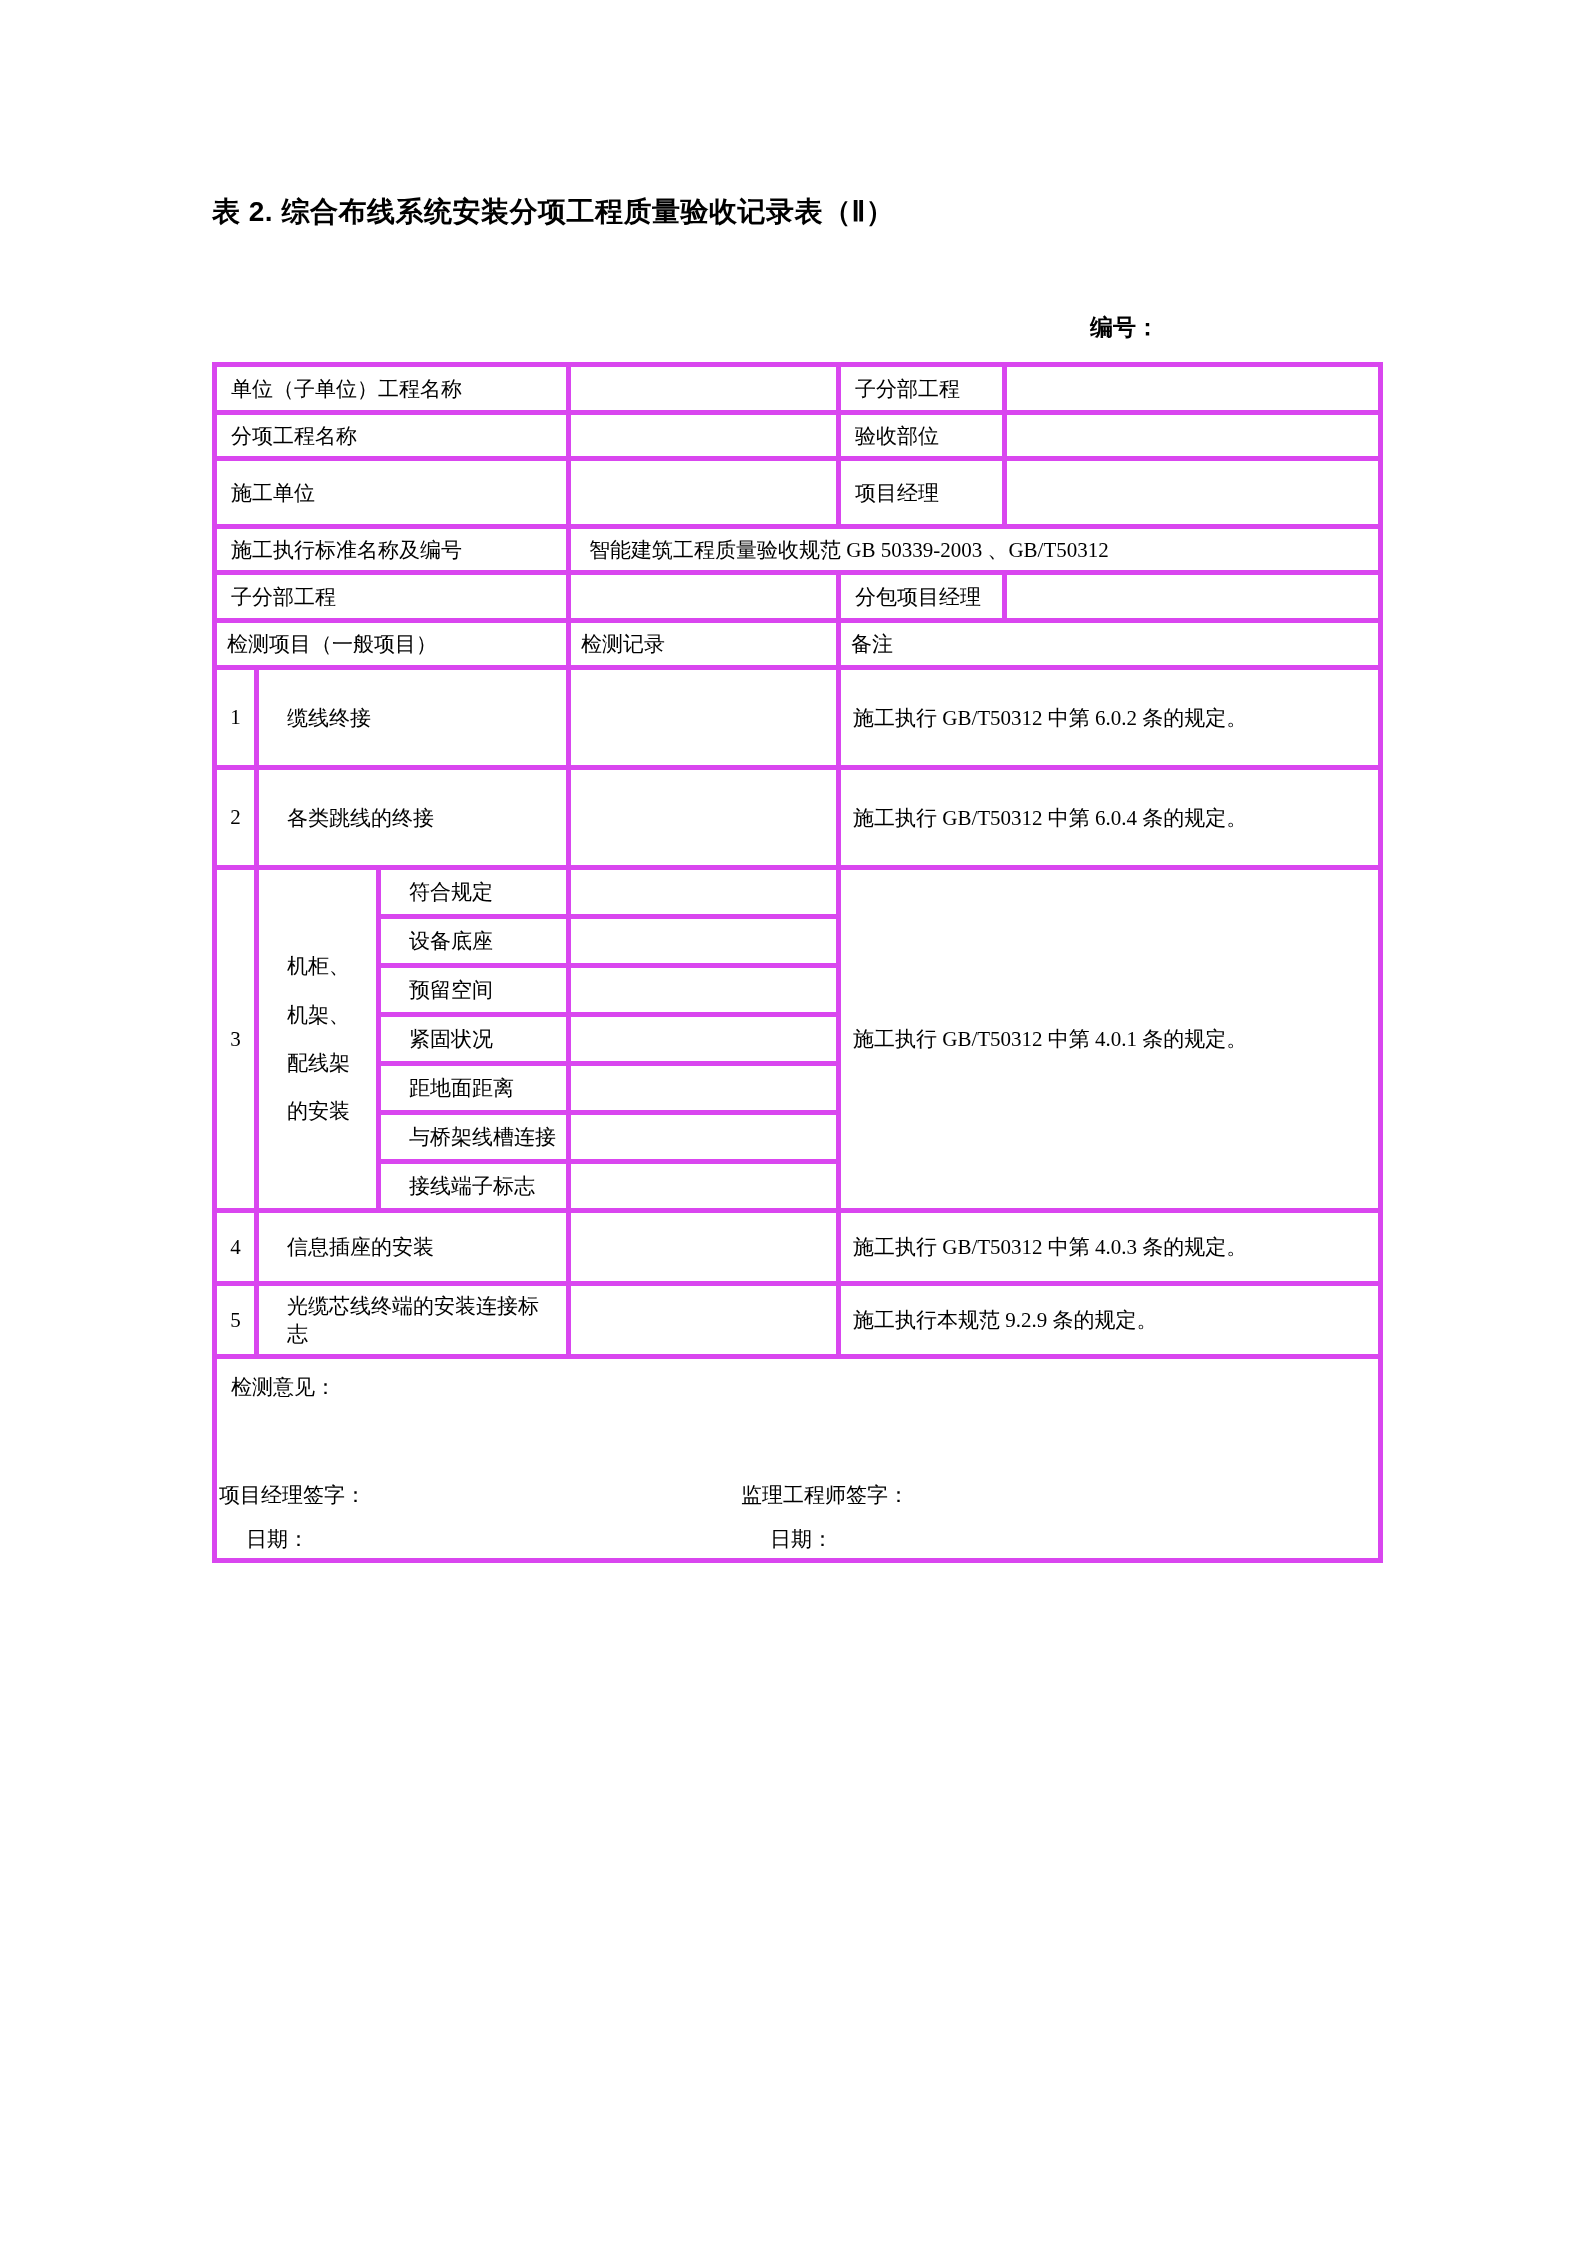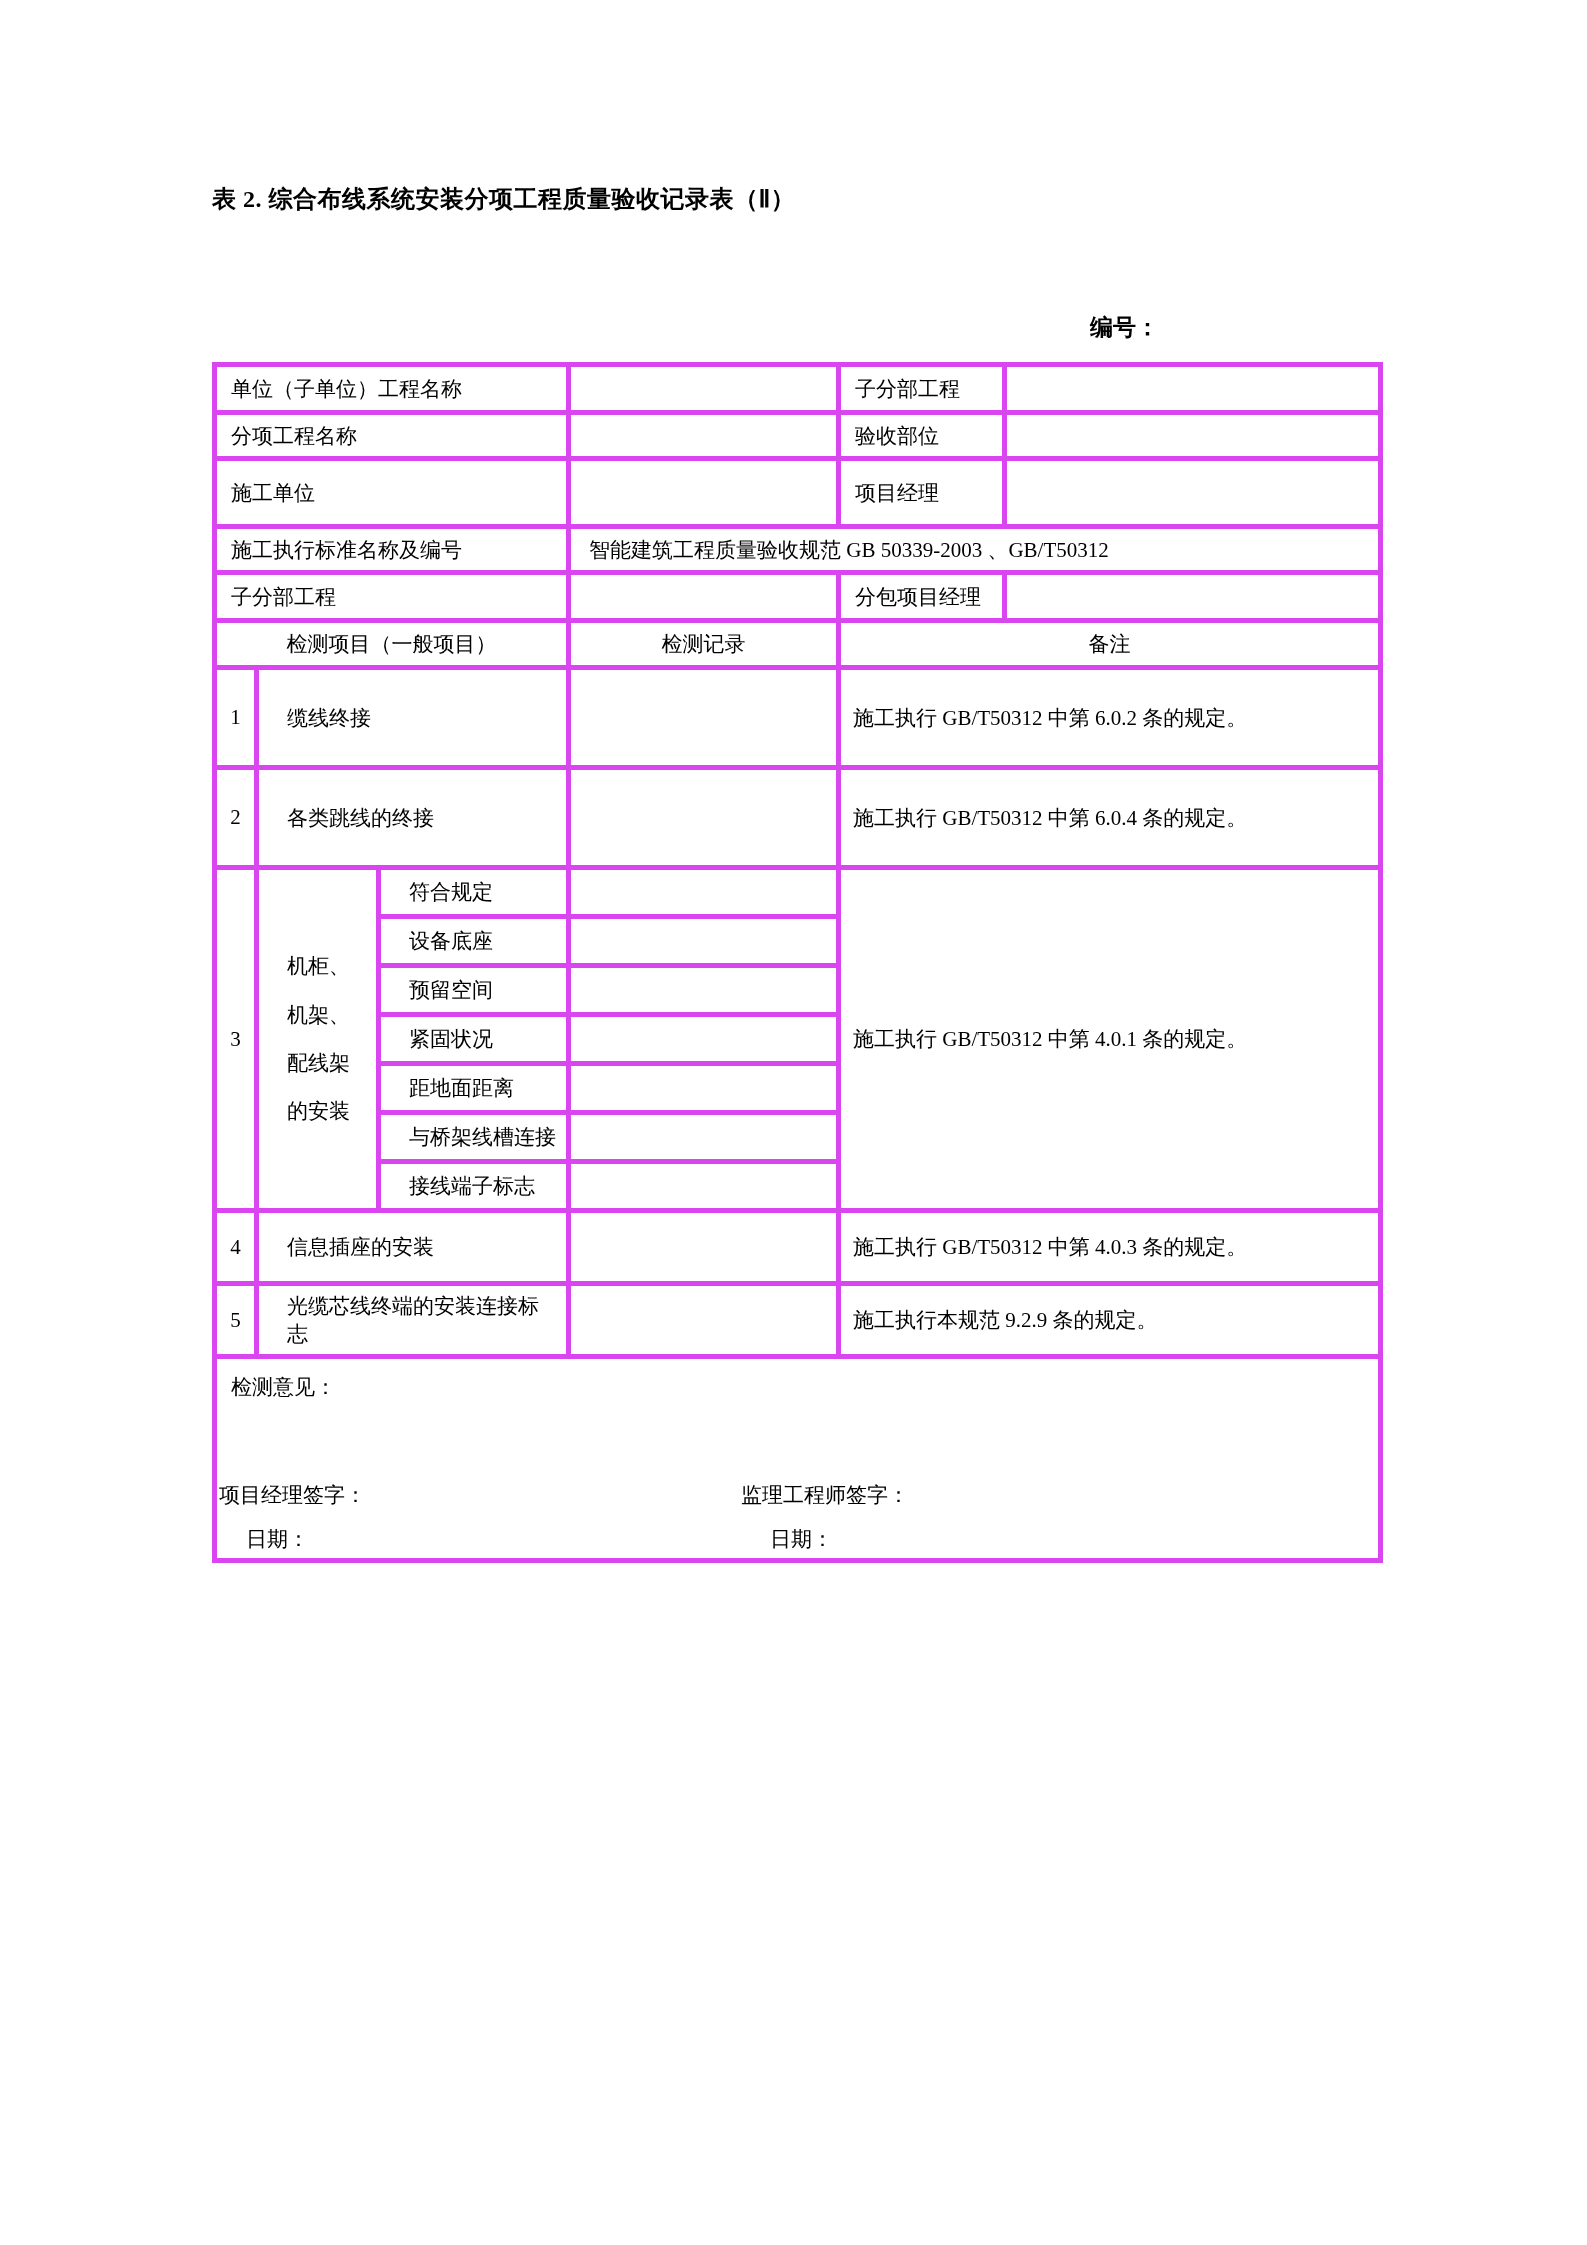--- a/index.html
+++ b/index.html
@@ -21,25 +21,25 @@
     left: 0;
     top: 0;
     width: 1587px;
     height: 2245px;
   }
 
   
   .doc-title {
     position: absolute;
     left: 212px;
-    top: 184px;
+    top: 194px;
     width: 1170px;
-    font-family: Liberation Serif, serif;
+    font-family: Liberation Sans, sans-serif;
     font-weight: bold;
-    font-size: 24px;
+    font-size: 28px;
     letter-spacing: 0.5px;
     line-height: 1.3;
     white-space: nowrap;
   }
 
   
   .form-no {
     position: absolute;
     left: 1090px;
     top: 312px;
@@ -72,21 +72,21 @@
   .r-h3 { height: 68px; }
   .r-h4 { height: 46px; }
   .r-h5 { height: 48px; }
   .r-colhdr { height: 47px; }
   .r-item { height: 100px; }
   .r-sub { height: 49px; }
   .r-item4 { height: 73px; }
   .r-item5 { height: 73px; }
   .r-opinion { height: 204px; }
 
-  .center { text-align: center; }
+  .center { text-align: left; }
   .idx { text-align: center; padding: 0 !important; }
   .note-cell {
     font-size: 20px;
     line-height: 2.0;
     vertical-align: middle;
     padding: 4px 12px !important;
   }
   .item-name {
     padding-left: 28px !important;
   }

